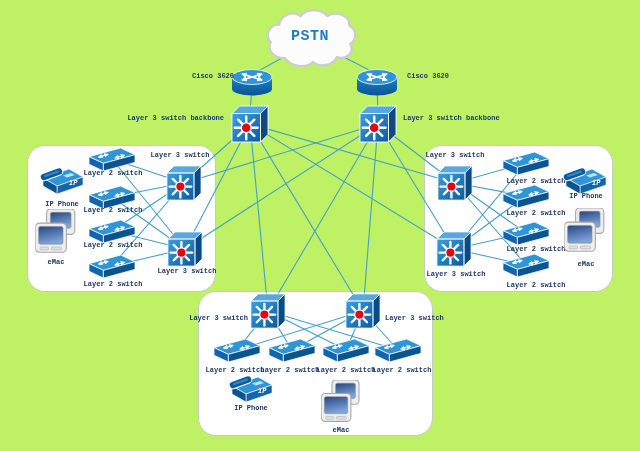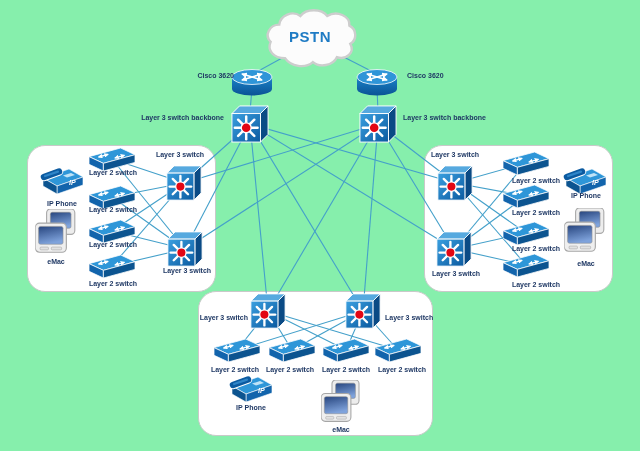--- a/index.html
+++ b/index.html
@@ -1,17 +1,17 @@
 <!DOCTYPE html>
 <html><head>
 <meta charset="utf-8">
 <style>
   html,body{margin:0;padding:0;background:#fff;}
-  #canvas{position:relative;width:640px;height:451px;background:#86efac;overflow:hidden;
-          font-family:Liberation Sans, sans-serif;}
+  #canvas{position:relative;width:640px;height:451px;background:#bef264;overflow:hidden;
+          font-family:Liberation Mono, monospace;}
   .group{position:absolute;border:1.5px solid #C9C9C9;border-radius:18px;background:#ffffff;box-sizing:border-box;}
   #wires{position:absolute;left:0;top:0;}
   .node{position:absolute;}
   .node svg{display:block;width:100%;height:100%;overflow:visible;}
   .lbl{position:absolute;font-size:7px;font-weight:bold;color:#1F3864;white-space:nowrap;line-height:1.15;}
   .tc{text-align:center;}
   .tr{text-align:right;}
   #pstn-label{position:absolute;left:262px;top:28px;width:96px;text-align:center;
               font-size:15px;font-weight:bold;color:#1F7BC4;letter-spacing:.5px;}
 </style>

